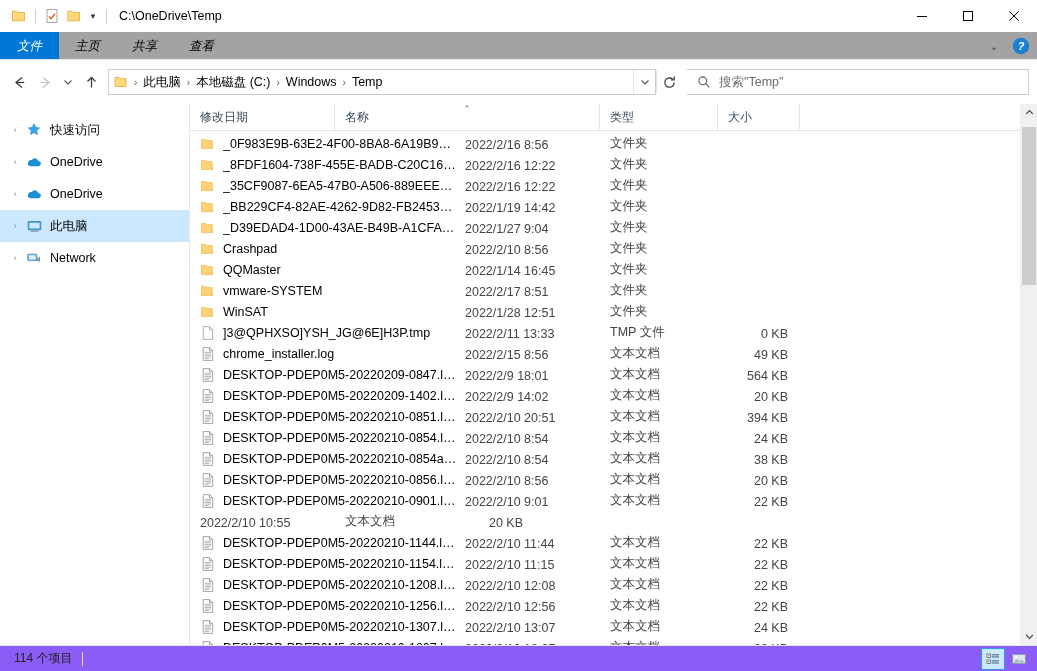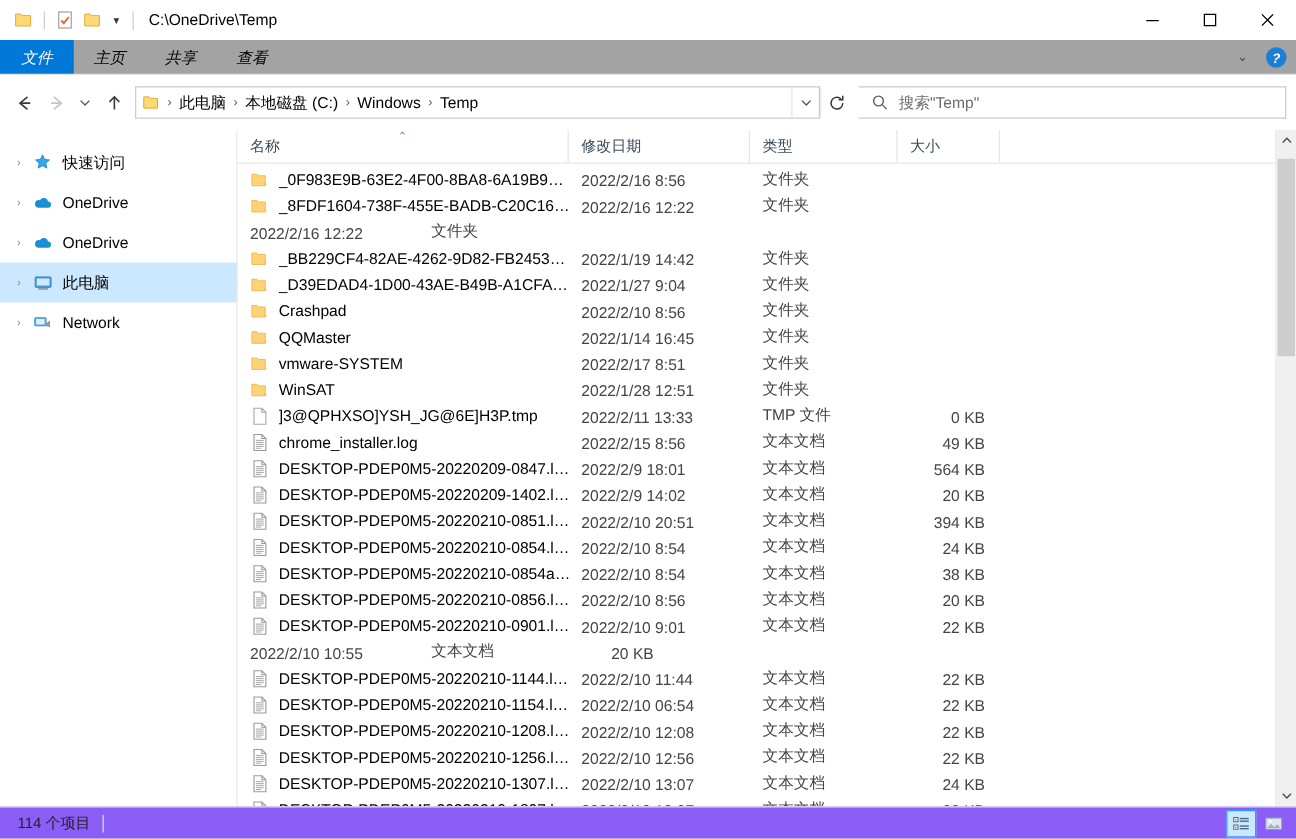--- a/index.html
+++ b/index.html
@@ -562,26 +562,26 @@
         </svg>
       </span>
       <span class="nav-label">Network</span>
     </div>
 
     <div class="sidebar-divider"></div>
   </div>
 
   <div class="listpane">
     <div class="colheader">
+      <div class="colcell c-date">
+        <span>修改日期</span>
+      </div>
       <div class="colcell c-name">
         <span>名称</span>
         <span class="sort-caret">⌃</span>
-      </div>
-      <div class="colcell c-date">
-        <span>修改日期</span>
       </div>
       <div class="colcell c-type">
         <span>类型</span>
       </div>
       <div class="colcell c-size">
         <span>大小</span>
       </div>
       <div class="colcell c-rest"></div>
     </div>
 
@@ -608,20 +608,29 @@
                 <path d="M11.6 12.6v-2.3h1.4v2.3z" fill="#edc066"></path>
               </svg>
             </span>
             <span class="nametext">_8FDF1604-738F-455E-BADB-C20C16…</span>
           </div>
           <div class="cell date">2022/2/16 12:22</div>
           <div class="cell type">文件夹</div>
           <div class="cell size"></div>
         </div>
         <div class="row">
+          <div class="cell name">
+            <span class="file-ico">
+              <svg width="16" height="16" viewBox="0 0 16 16">
+                <path d="M1.5 3.4h4.1l1 1.2h5.6v8.0H1.5z" fill="#ffd375" stroke="#e8b74e" stroke-width="0.7"></path>
+                <path d="M11.6 12.6v-2.3h1.4v2.3z" fill="#edc066"></path>
+              </svg>
+            </span>
+            <span class="nametext">_35CF9087-6EA5-47B0-A506-889EEE…</span>
+          </div>
           <div class="cell date">2022/2/16 12:22</div>
           <div class="cell type">文件夹</div>
           <div class="cell size"></div>
         </div>
         <div class="row">
           <div class="cell name">
             <span class="file-ico">
               <svg width="16" height="16" viewBox="0 0 16 16">
                 <path d="M1.5 3.4h4.1l1 1.2h5.6v8.0H1.5z" fill="#ffd375" stroke="#e8b74e" stroke-width="0.7"></path>
                 <path d="M11.6 12.6v-2.3h1.4v2.3z" fill="#edc066"></path>
@@ -881,21 +890,21 @@
               <svg width="16" height="16" viewBox="0 0 16 16">
                 <path d="M3.2 1.6h6.3l3.2 3.2v9.6H3.2z" fill="#ffffff" stroke="#9a9a9a" stroke-width="0.9"></path>
                 <path d="M9.5 1.6v3.2h3.2" fill="none" stroke="#9a9a9a" stroke-width="0.9"></path>
                 <g stroke="#9a9a9a" stroke-width="0.7">
                   <path d="M4.7 6.3h6.3M4.7 7.9h6.3M4.7 9.5h6.3M4.7 11.1h6.3M4.7 12.6h4.2"></path>
                 </g>
               </svg>
             </span>
             <span class="nametext">DESKTOP-PDEP0M5-20220210-1154.l…</span>
           </div>
-          <div class="cell date">2022/2/10 06:54</div>
+          <div class="cell date">2022/2/10 11:15</div>
           <div class="cell type">文本文档</div>
           <div class="cell size">22 KB</div>
         </div>
         <div class="row">
           <div class="cell name">
             <span class="file-ico">
               <svg width="16" height="16" viewBox="0 0 16 16">
                 <path d="M3.2 1.6h6.3l3.2 3.2v9.6H3.2z" fill="#ffffff" stroke="#9a9a9a" stroke-width="0.9"></path>
                 <path d="M9.5 1.6v3.2h3.2" fill="none" stroke="#9a9a9a" stroke-width="0.9"></path>
                 <g stroke="#9a9a9a" stroke-width="0.7">

